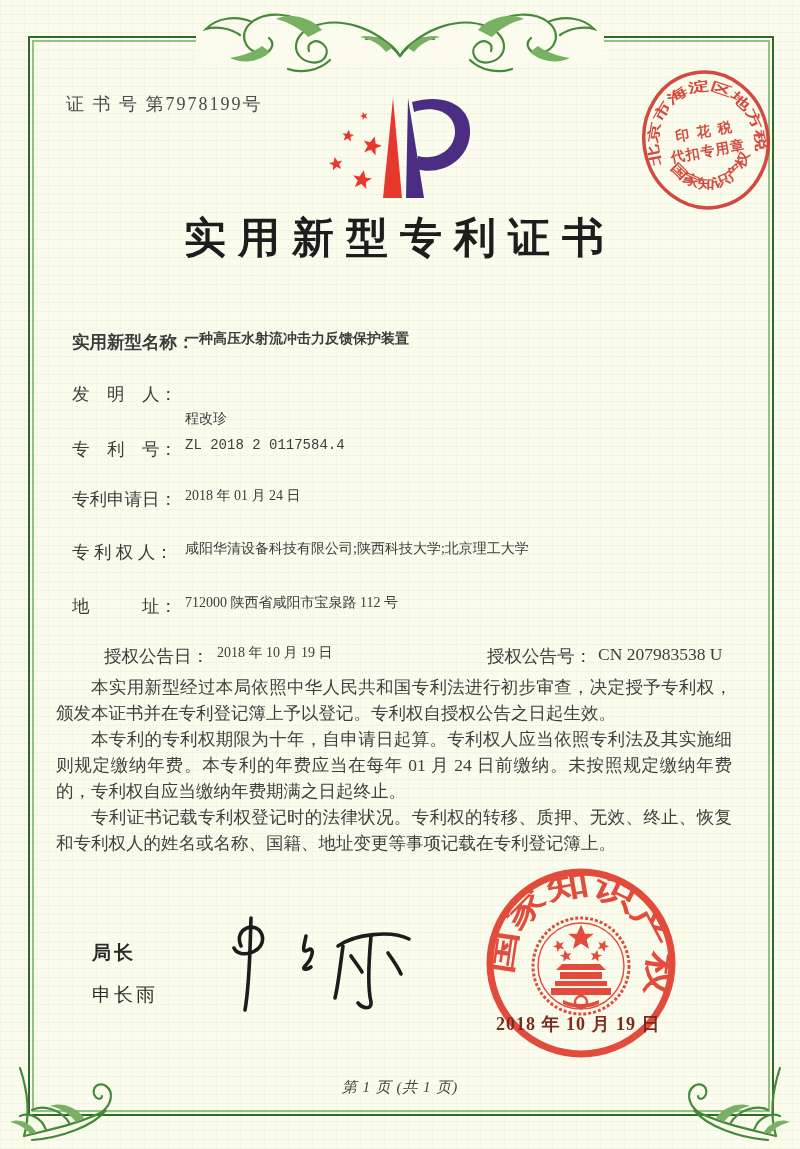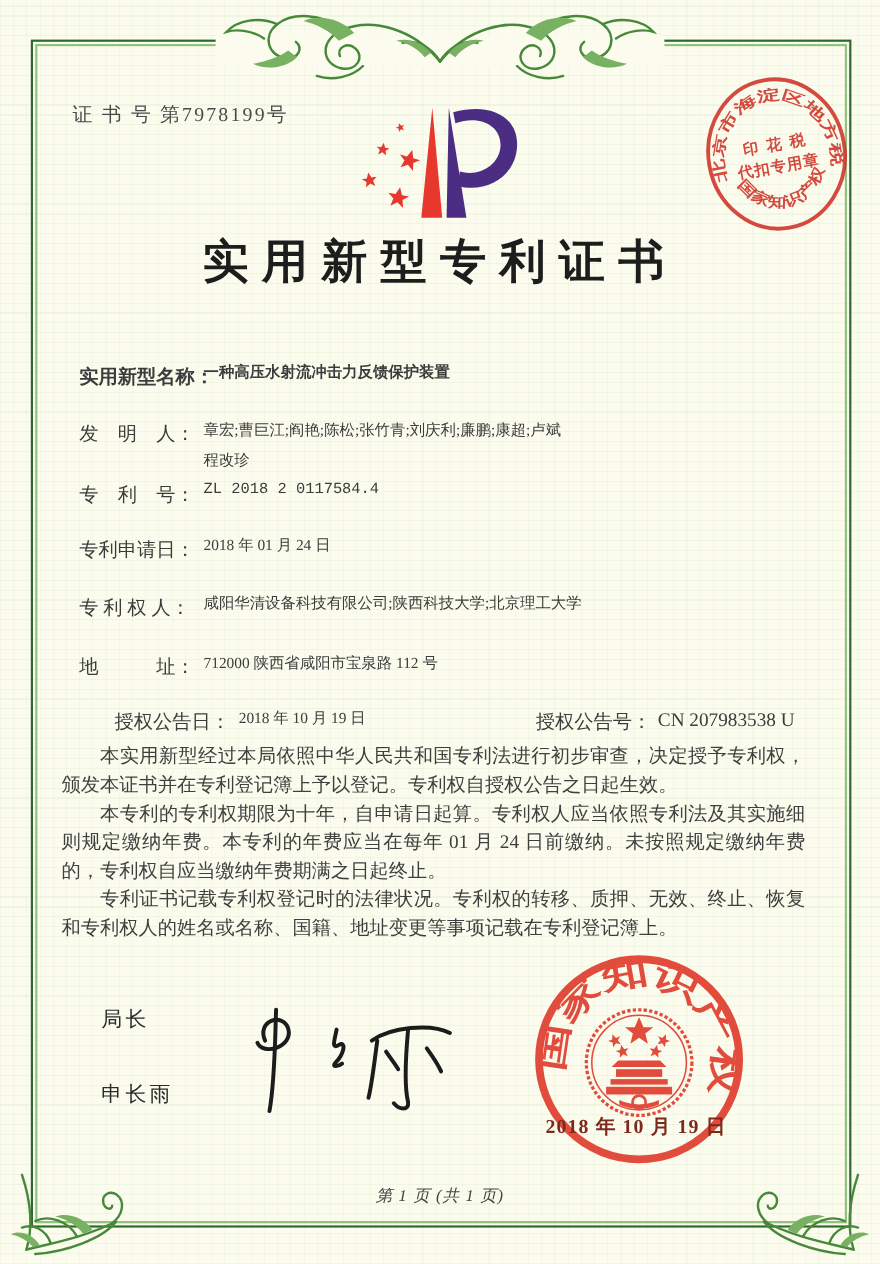--- a/index.html
+++ b/index.html
@@ -16,21 +16,21 @@
   .abs{position:absolute;}
   .cert-no{left:66px;top:92px;font-size:18px;letter-spacing:2px;color:#4a4a4a;white-space:pre;}
   .title{left:0;top:210px;width:100%;text-align:center;font-size:42px;font-weight:bold;letter-spacing:12px;color:#1d1d1d;}
   .row{left:0;top:0;width:100%;height:30px;}
   .label{position:absolute;left:72px;top:0;font-size:17.5px;color:#3c3c3c;white-space:pre;}
   .value{position:absolute;left:185px;top:0;font-size:14px;color:#3c3c3c;white-space:pre;}
   .label2{position:absolute;left:455px;top:0;font-size:17.5px;color:#3c3c3c;white-space:pre;}
   .value2{position:absolute;left:566px;top:0;font-size:17.5px;color:#3c3c3c;white-space:pre;}
   .paragraphs{left:56px;top:674px;width:676px;}
   .paragraphs p{margin:0;text-indent:2em;font-size:17.5px;line-height:26px;color:#3f3f3f;text-align:justify;}
-  .sig-title{left:92px;top:914px;font-size:19px;color:#2b2b2b;letter-spacing:3px;}
+  .sig-title{left:92px;top:940px;font-size:19px;color:#2b2b2b;letter-spacing:3px;font-weight:bold;}
   .sig-name{left:92px;top:982px;font-size:19px;color:#2b2b2b;letter-spacing:3px;}
   .seal-date{left:496px;top:1012px;font-size:18px;font-weight:bold;color:#7c2a1c;letter-spacing:1px;white-space:pre;}
   .footer{left:0;top:1078px;width:100%;text-align:center;font-size:15px;color:#444;letter-spacing:1px;white-space:pre;font-style:italic;}
   .stamp{left:626px;top:56px;transform:rotate(-10deg);}
   .bigseal{left:474px;top:866px;}
   svg{display:block;}
 </style>
 </head>
 <body>
 
@@ -136,21 +136,20 @@
   </svg>
 
   <div class="abs title">实用新型专利证书</div>
 
   <div class="abs row" style="top:330px;font-weight:bold;">
     <span class="label">实用新型名称：</span>
     <span class="value">一种高压水射流冲击力反馈保护装置</span>
   </div>
   <div class="abs row" style="top:382px;">
     <span class="label">发　明　人：</span>
-    <span class="value">章宏;曹巨江;阎艳;陈松;张竹青;刘庆利;廉鹏;康超;卢斌</span>
   </div>
   <div class="abs row" style="top:410px;">
     <span class="value">程改珍</span>
   </div>
   <div class="abs row" style="top:437px;font-family:Liberation Mono, monospace;">
     <span class="label">专　利　号：</span>
     <span class="value">ZL 2018 2 0117584.4</span>
   </div>
   <div class="abs row" style="top:487px;">
     <span class="label">专利申请日：</span>

